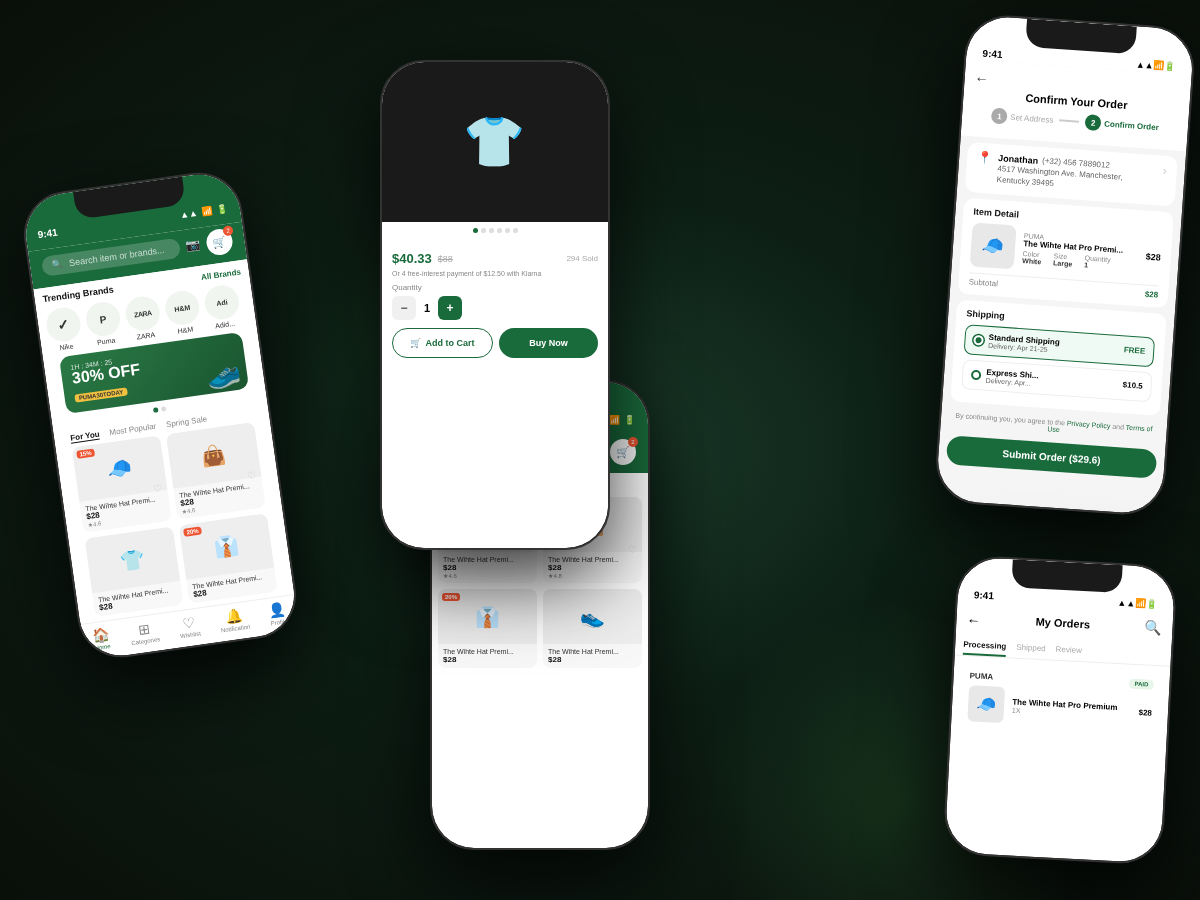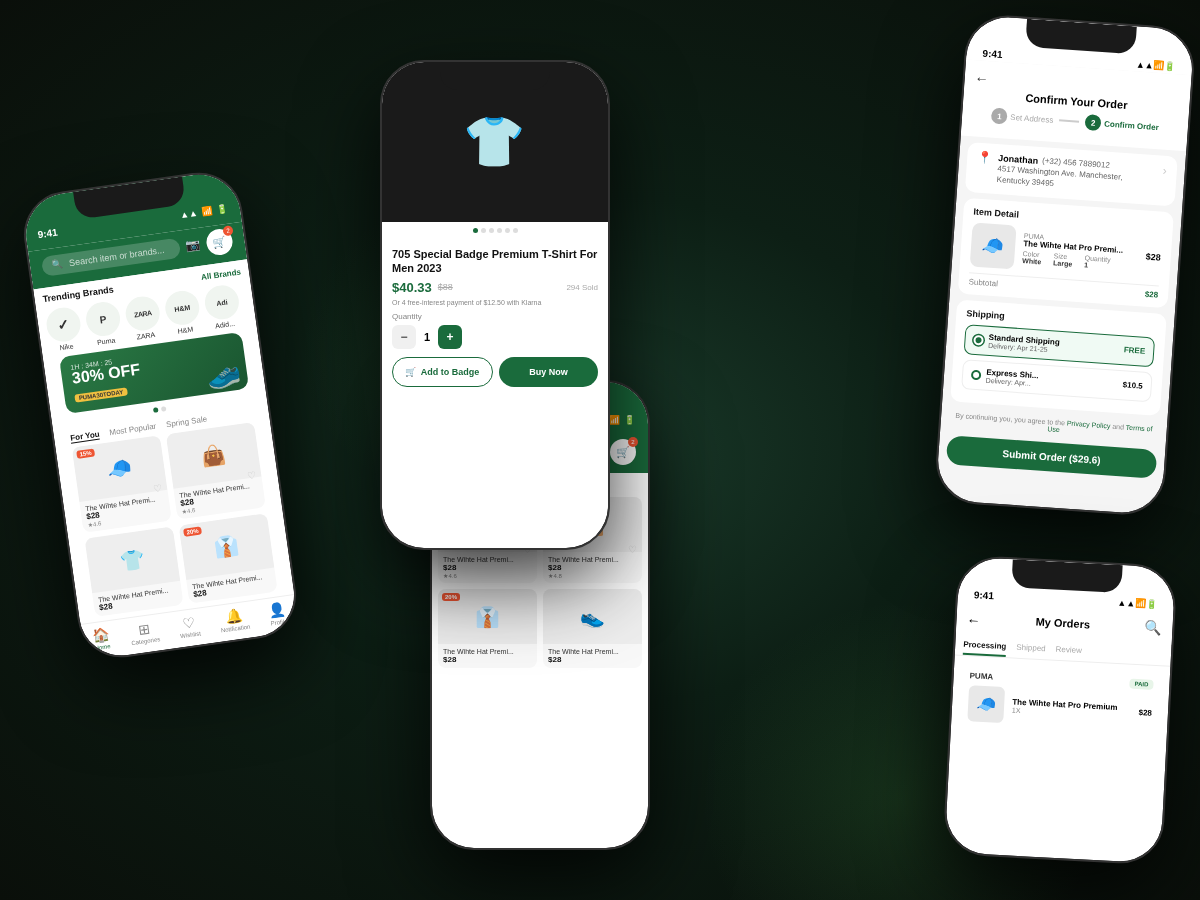--- a/index.html
+++ b/index.html
@@ -577,39 +577,38 @@
     <div class="dot-row">
       <div class="dot active"></div>
       <div class="dot"></div>
       <div class="dot"></div>
       <div class="dot"></div>
       <div class="dot"></div>
       <div class="dot"></div>
     </div>
 
     <div class="detail-content">
-      <div class="product-title">705 Special Badge Premium T-Shirt For Men 2023</div>
       <div class="price-row">
         <span class="price-main">$40.33</span>
         <span class="price-old">$88</span>
         <span class="sold-count">294 Sold</span>
       </div>
       <div class="klarna-text">Or 4 free-interest payment of $12.50 with Klarna</div>
 
       <div class="qty-label">Quantity</div>
       <div class="qty-row">
         <div class="qty-btn minus">−</div>
         <span class="qty-val">1</span>
         <div class="qty-btn plus">+</div>
       </div>
 
       <div class="action-row">
         <div class="btn-cart">
           <span>🛒</span>
-          <span>Add to Badge</span>
+          <span>Add to Cart</span>
         </div>
         <div class="btn-buy">Buy Now</div>
       </div>
     </div>
   </div>
 </div>
 
 <div class="phone phone-3">
   <div class="phone-screen">
     <div class="phone-notch"></div>

